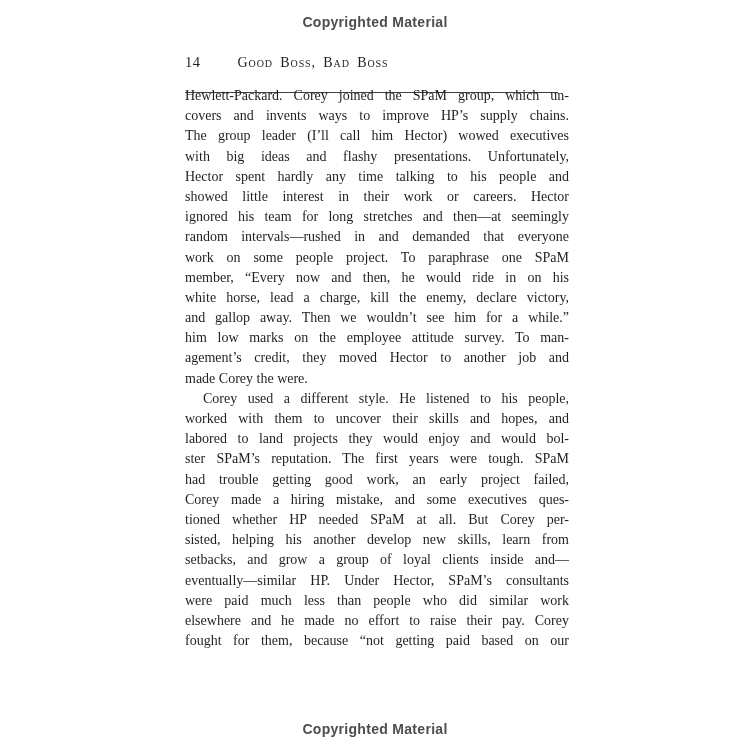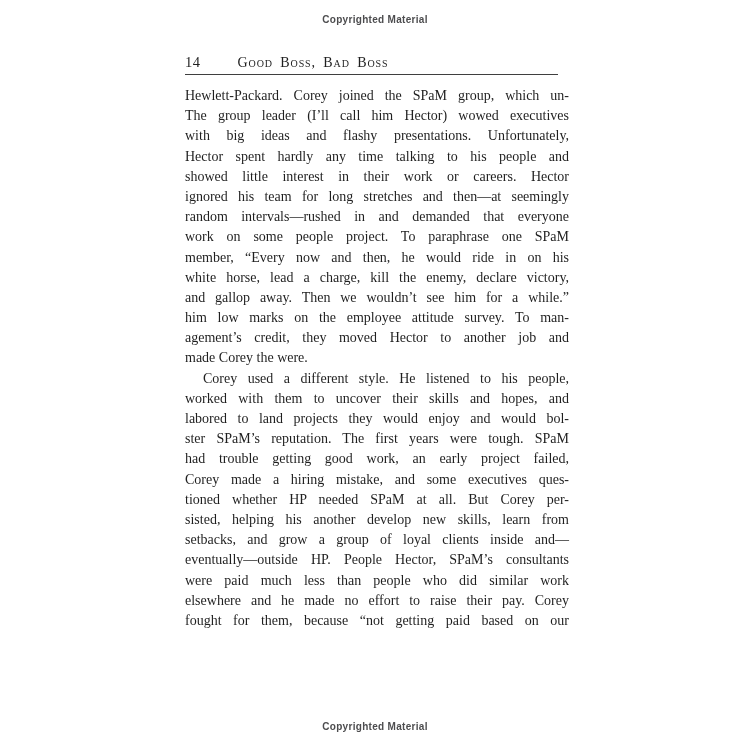--- a/index.html
+++ b/index.html
@@ -14,33 +14,33 @@
     background: #ffffff;
     overflow: hidden;
     font-family: "Liberation Serif", serif;
   }
   .copyright {
     position: absolute;
     left: 0;
     width: 750px;
     text-align: center;
     font-family: "Liberation Sans", sans-serif;
-    font-size: 10px;
+    font-size: 14px;
     font-weight: 600;
     letter-spacing: 0.3px;
     color: #4d4d4f;
   }
   .copyright.top { top: 14px; }
   .copyright.bottom { top: 721px; }
   .page-header {
     position: absolute;
     left: 185px;
     top: 53px;
     width: 373px;
-    padding-bottom: 3px;
+    padding-bottom: 21px;
     border-bottom: 1px solid #3f3f3f;
     color: #1f1f1f;
     white-space: nowrap;
   }
   .page-number {
     font-size: 14.5px;
     letter-spacing: 0.5px;
   }
   .book-title {
     margin-left: 37px;
@@ -78,20 +78,21 @@
 <div class="page">
 
   <div class="copyright top">Copyrighted Material</div>
 
   <div class="page-header">
     <span class="page-number">14</span><span class="book-title">Good Boss, Bad Boss</span>
   </div>
 
   <div class="body-text">
       <div class="line">Hewlett-Packard. Corey joined the SPaM group, which un-</div>
+      <div class="line">covers and invents ways to improve HP’s supply chains.</div>
       <div class="line">The group leader (I’ll call him Hector) wowed executives</div>
       <div class="line">with big ideas and flashy presentations. Unfortunately,</div>
       <div class="line">Hector spent hardly any time talking to his people and</div>
       <div class="line">showed little interest in their work or careers. Hector</div>
       <div class="line">ignored his team for long stretches and then—at seemingly</div>
       <div class="line">random intervals—rushed in and demanded that everyone</div>
       <div class="line">work on some people project. To paraphrase one SPaM</div>
       <div class="line">member, “Every now and then, he would ride in on his</div>
       <div class="line">white horse, lead a charge, kill the enemy, declare victory,</div>
       <div class="line">and gallop away. Then we wouldn’t see him for a while.”</div>
@@ -100,21 +101,21 @@
       <div class="line no-just">made Corey the were.</div>
       <div class="line indent">Corey used a different style. He listened to his people,</div>
       <div class="line">worked with them to uncover their skills and hopes, and</div>
       <div class="line">labored to land projects they would enjoy and would bol-</div>
       <div class="line">ster SPaM’s reputation. The first years were tough. SPaM</div>
       <div class="line">had trouble getting good work, an early project failed,</div>
       <div class="line">Corey made a hiring mistake, and some executives ques-</div>
       <div class="line">tioned whether HP needed SPaM at all. But Corey per-</div>
       <div class="line">sisted, helping his another develop new skills, learn from</div>
       <div class="line">setbacks, and grow a group of loyal clients inside and—</div>
-      <div class="line">eventually—outside HP. People Hector, SPaM’s consultants</div>
+      <div class="line">eventually—similar HP. Under Hector, SPaM’s consultants</div>
       <div class="line">were paid much less than people who did similar work</div>
       <div class="line">elsewhere and he made no effort to raise their pay. Corey</div>
       <div class="line">fought for them, because “not getting paid based on our</div>
     </div>
 
   <div class="copyright bottom">Copyrighted Material</div>
 
 </div>
 
 </body></html>

